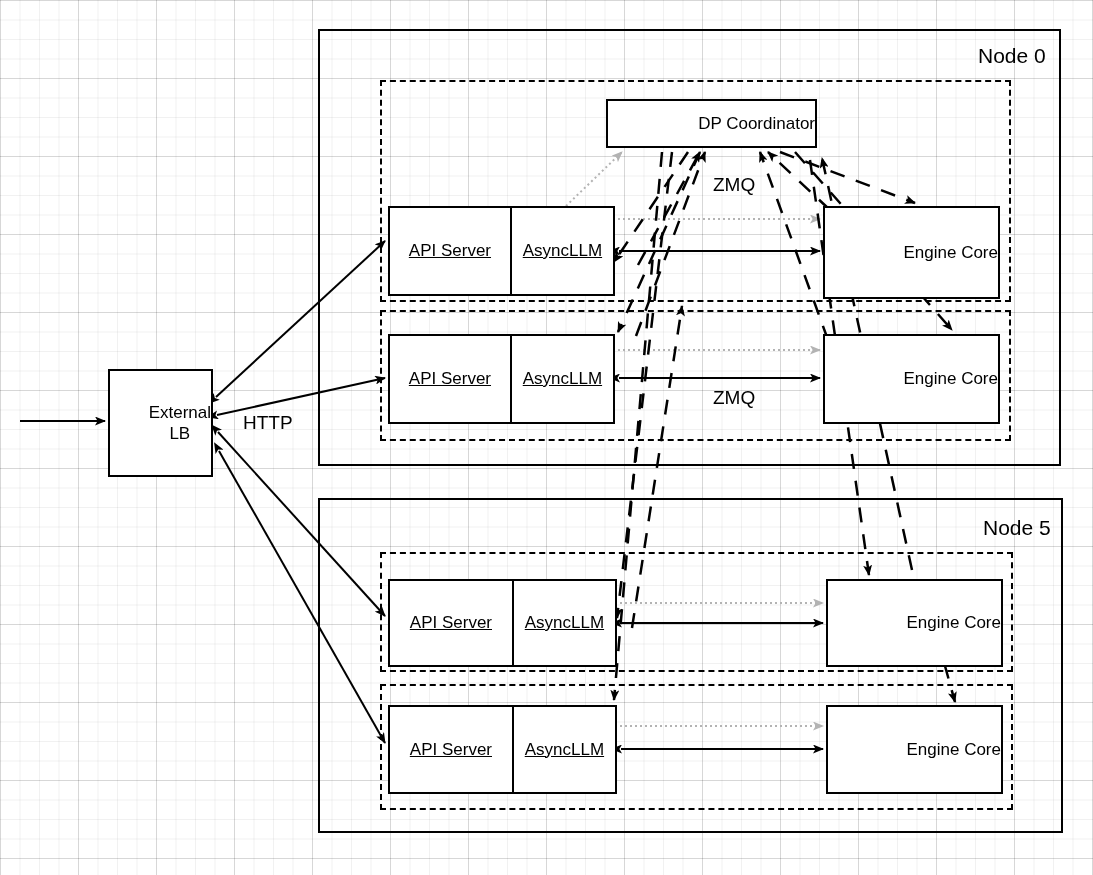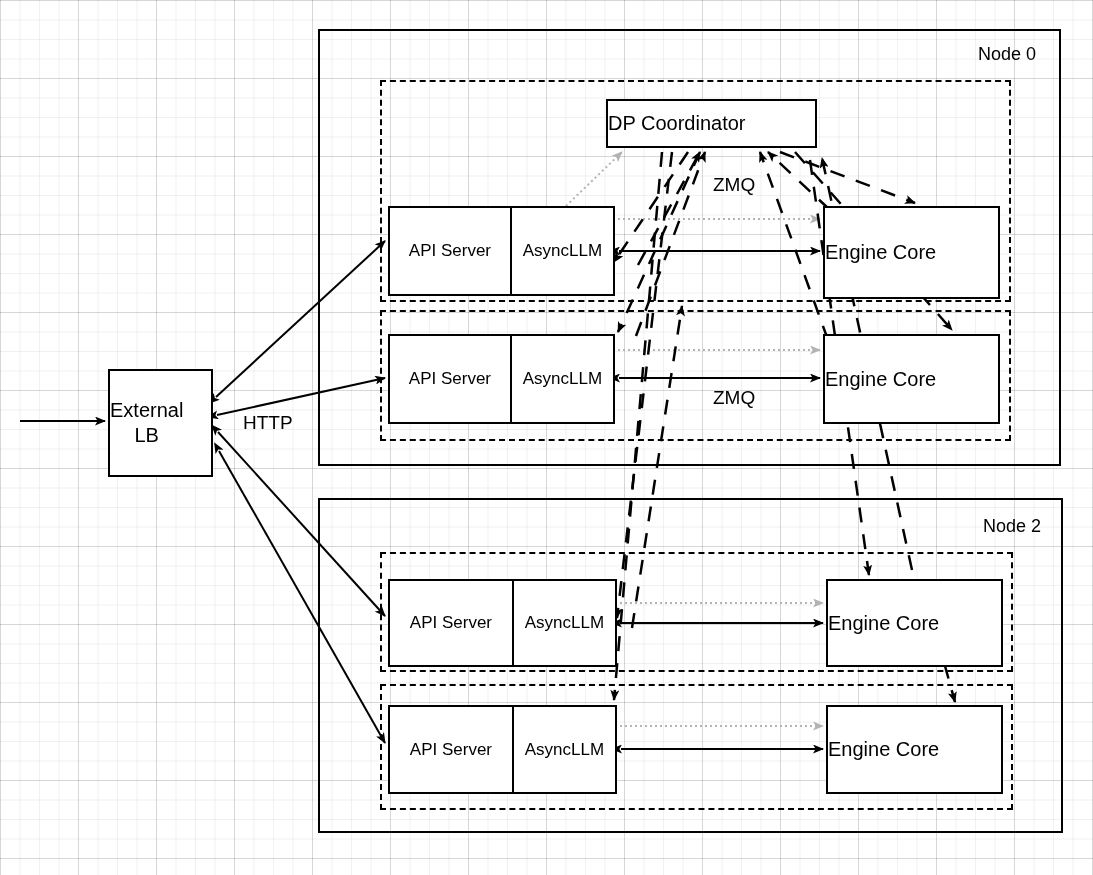--- a/index.html
+++ b/index.html
@@ -32,59 +32,60 @@
     height: 875px;
   }
   .node-box {
     position: absolute;
     border: 2px solid #000000;
     background: transparent;
     box-sizing: border-box;
   }
   .node-label {
     position: absolute;
-    font-size: 18px;
+    font-size: 21px;
     color: #000000;
     white-space: nowrap;
   }
   .dash-group {
     position: absolute;
     border: 2px dashed #000000;
     background: transparent;
     box-sizing: border-box;
   }
   .solid-box {
     position: absolute;
     border: 2px solid #000000;
     background: #ffffff;
     box-sizing: border-box;
     display: flex;
     align-items: center;
-    justify-content: flex-start;
-    font-size: 20px;
+    justify-content: flex-end;
+    font-size: 17px;
     color: #000000;
     text-align: center;
     line-height: 1.25;
   }
   .split-box {
     position: absolute;
     border: 2px solid #000000;
     background: #ffffff;
     box-sizing: border-box;
     display: flex;
     align-items: stretch;
   }
   .split-cell {
     display: flex;
     align-items: center;
     justify-content: center;
     font-size: 17px;
     color: #000000;
     text-align: center;
     box-sizing: border-box;
+    text-decoration: underline;
   }
   .split-cell.left {
     border-right: 2px solid #000000;
   }
   .edge-label {
     position: absolute;
     font-size: 19px;
     color: #000000;
     background: transparent;
     white-space: nowrap;
@@ -245,21 +246,21 @@
     </div>
   </div>
 
   <div class="solid-box" style="left:823px; top:334px; width:177px; height:90px;">
     <span>Engine Core</span>
   </div>
 
   <div class="edge-label" style="left:713px; top:387px;">ZMQ</div>
 
   <div class="node-box" style="left:318px; top:498px; width:745px; height:335px;"></div>
-  <div class="node-label" style="left:983px; top:516px;">Node 2</div>
+  <div class="node-label" style="left:983px; top:516px;">Node 5</div>
 
   <div class="dash-group" style="left:380px; top:552px; width:633px; height:120px;"></div>
 
   <div class="split-box" style="left:388px; top:579px; width:229px; height:88px;">
     <div class="split-cell left" style="width:126px;">
       <span>API Server</span>
     </div>
     <div class="split-cell" style="width:103px;">
       <span>AsyncLLM</span>
     </div>

